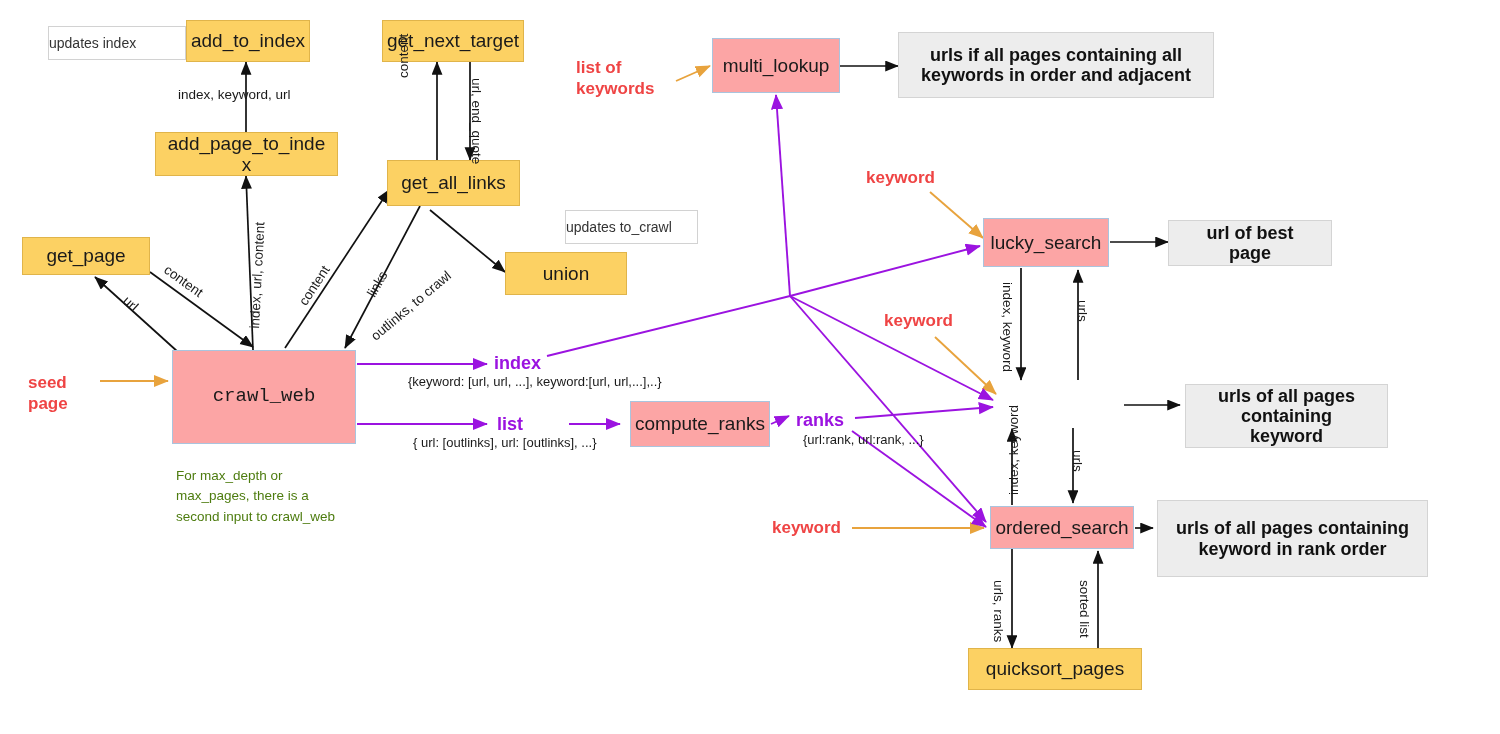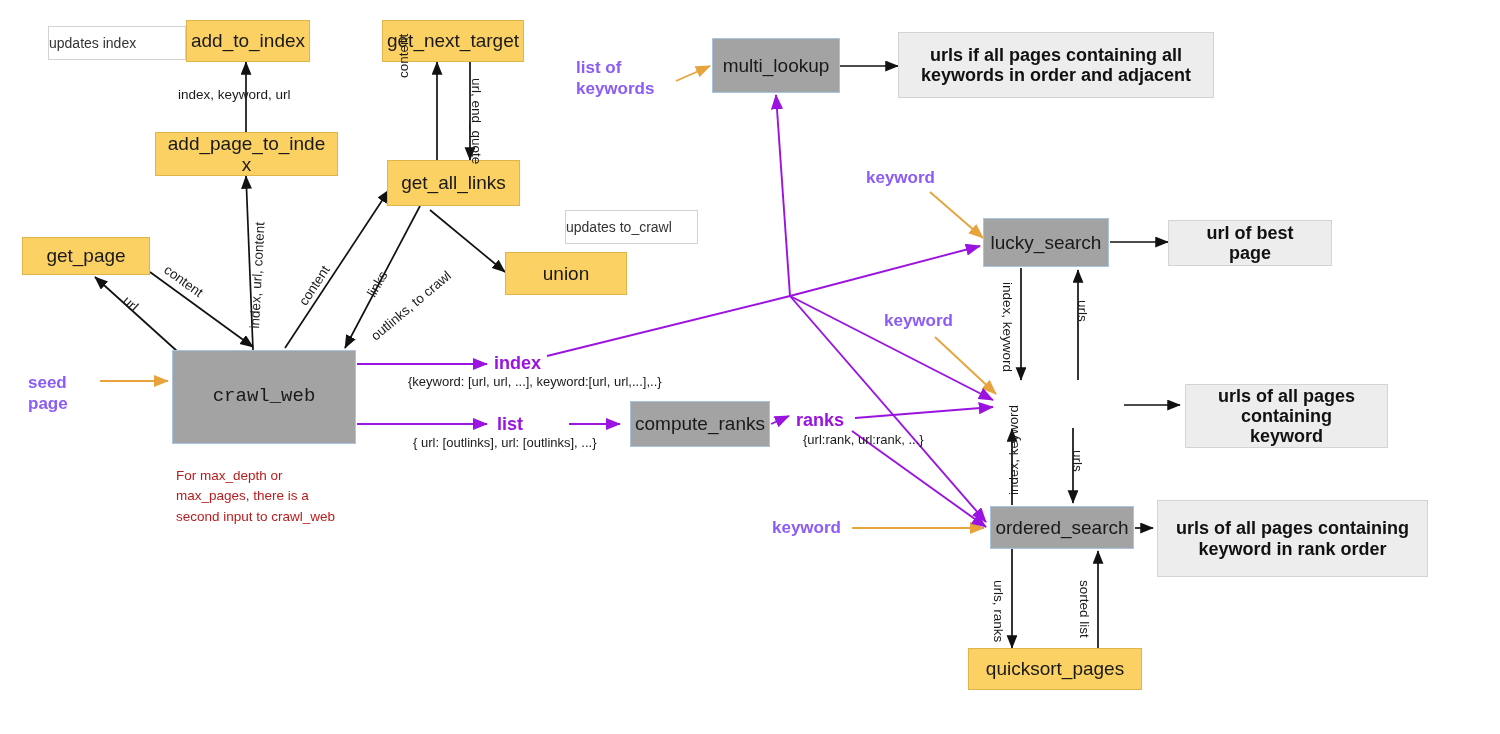--- a/index.html
+++ b/index.html
@@ -3,30 +3,30 @@
 <meta charset="utf-8">
 <style>
   html,body{margin:0;padding:0;background:#ffffff;}
   body{font-family:"Liberation Sans", sans-serif;}
   #stage{position:relative;width:1500px;height:734px;overflow:hidden;background:#fff;}
   svg.edges{position:absolute;left:0;top:0;width:1500px;height:734px;pointer-events:none;}
 
   .node{position:absolute;box-sizing:border-box;display:flex;align-items:center;
         justify-content:center;text-align:center;line-height:1.12;}
   .yellow{background:#fcd163;border:1px solid #e0b44a;color:#1a1a1a;font-size:19px;}
-  .blue{background:#a3a3a3;border:1px solid #a9c4de;color:#1a1a1a;font-size:19px;}
+  .blue{background:#fca5a5;border:1px solid #a9c4de;color:#1a1a1a;font-size:19px;}
   .gray{background:#ededed;border:1px solid #d4d4d4;color:#111;font-size:18px;font-weight:bold;padding:4px 16px;}
   .callout{position:absolute;background:#fff;border:1px solid #d2d2d2;color:#333;
            font-size:14px;display:flex;align-items:center;box-sizing:border-box;}
 
   .lbl{position:absolute;color:#1a1a1a;font-size:13.5px;white-space:nowrap;}
-  .orange{color:#8b5cf6;font-weight:bold;font-size:17px;}
+  .orange{color:#ef4444;font-weight:bold;font-size:17px;}
   .purple{color:#9b13e0;font-weight:bold;font-size:18px;}
   .mono-sub{color:#1a1a1a;font-size:13px;white-space:nowrap;}
-  .note{position:absolute;color:#b91c1c;font-size:13.5px;line-height:1.5;}
+  .note{position:absolute;color:#4d7c0f;font-size:13.5px;line-height:1.5;}
   .rot{transform-origin:left top;}
 </style>
 </head>
 <body>
 
 <div id="stage">
 
   <svg class="edges" viewBox="0 0 1500 734">
     <defs>
       <marker id="ab" markerWidth="9" markerHeight="9" refX="7.5" refY="3.2" orient="auto">

